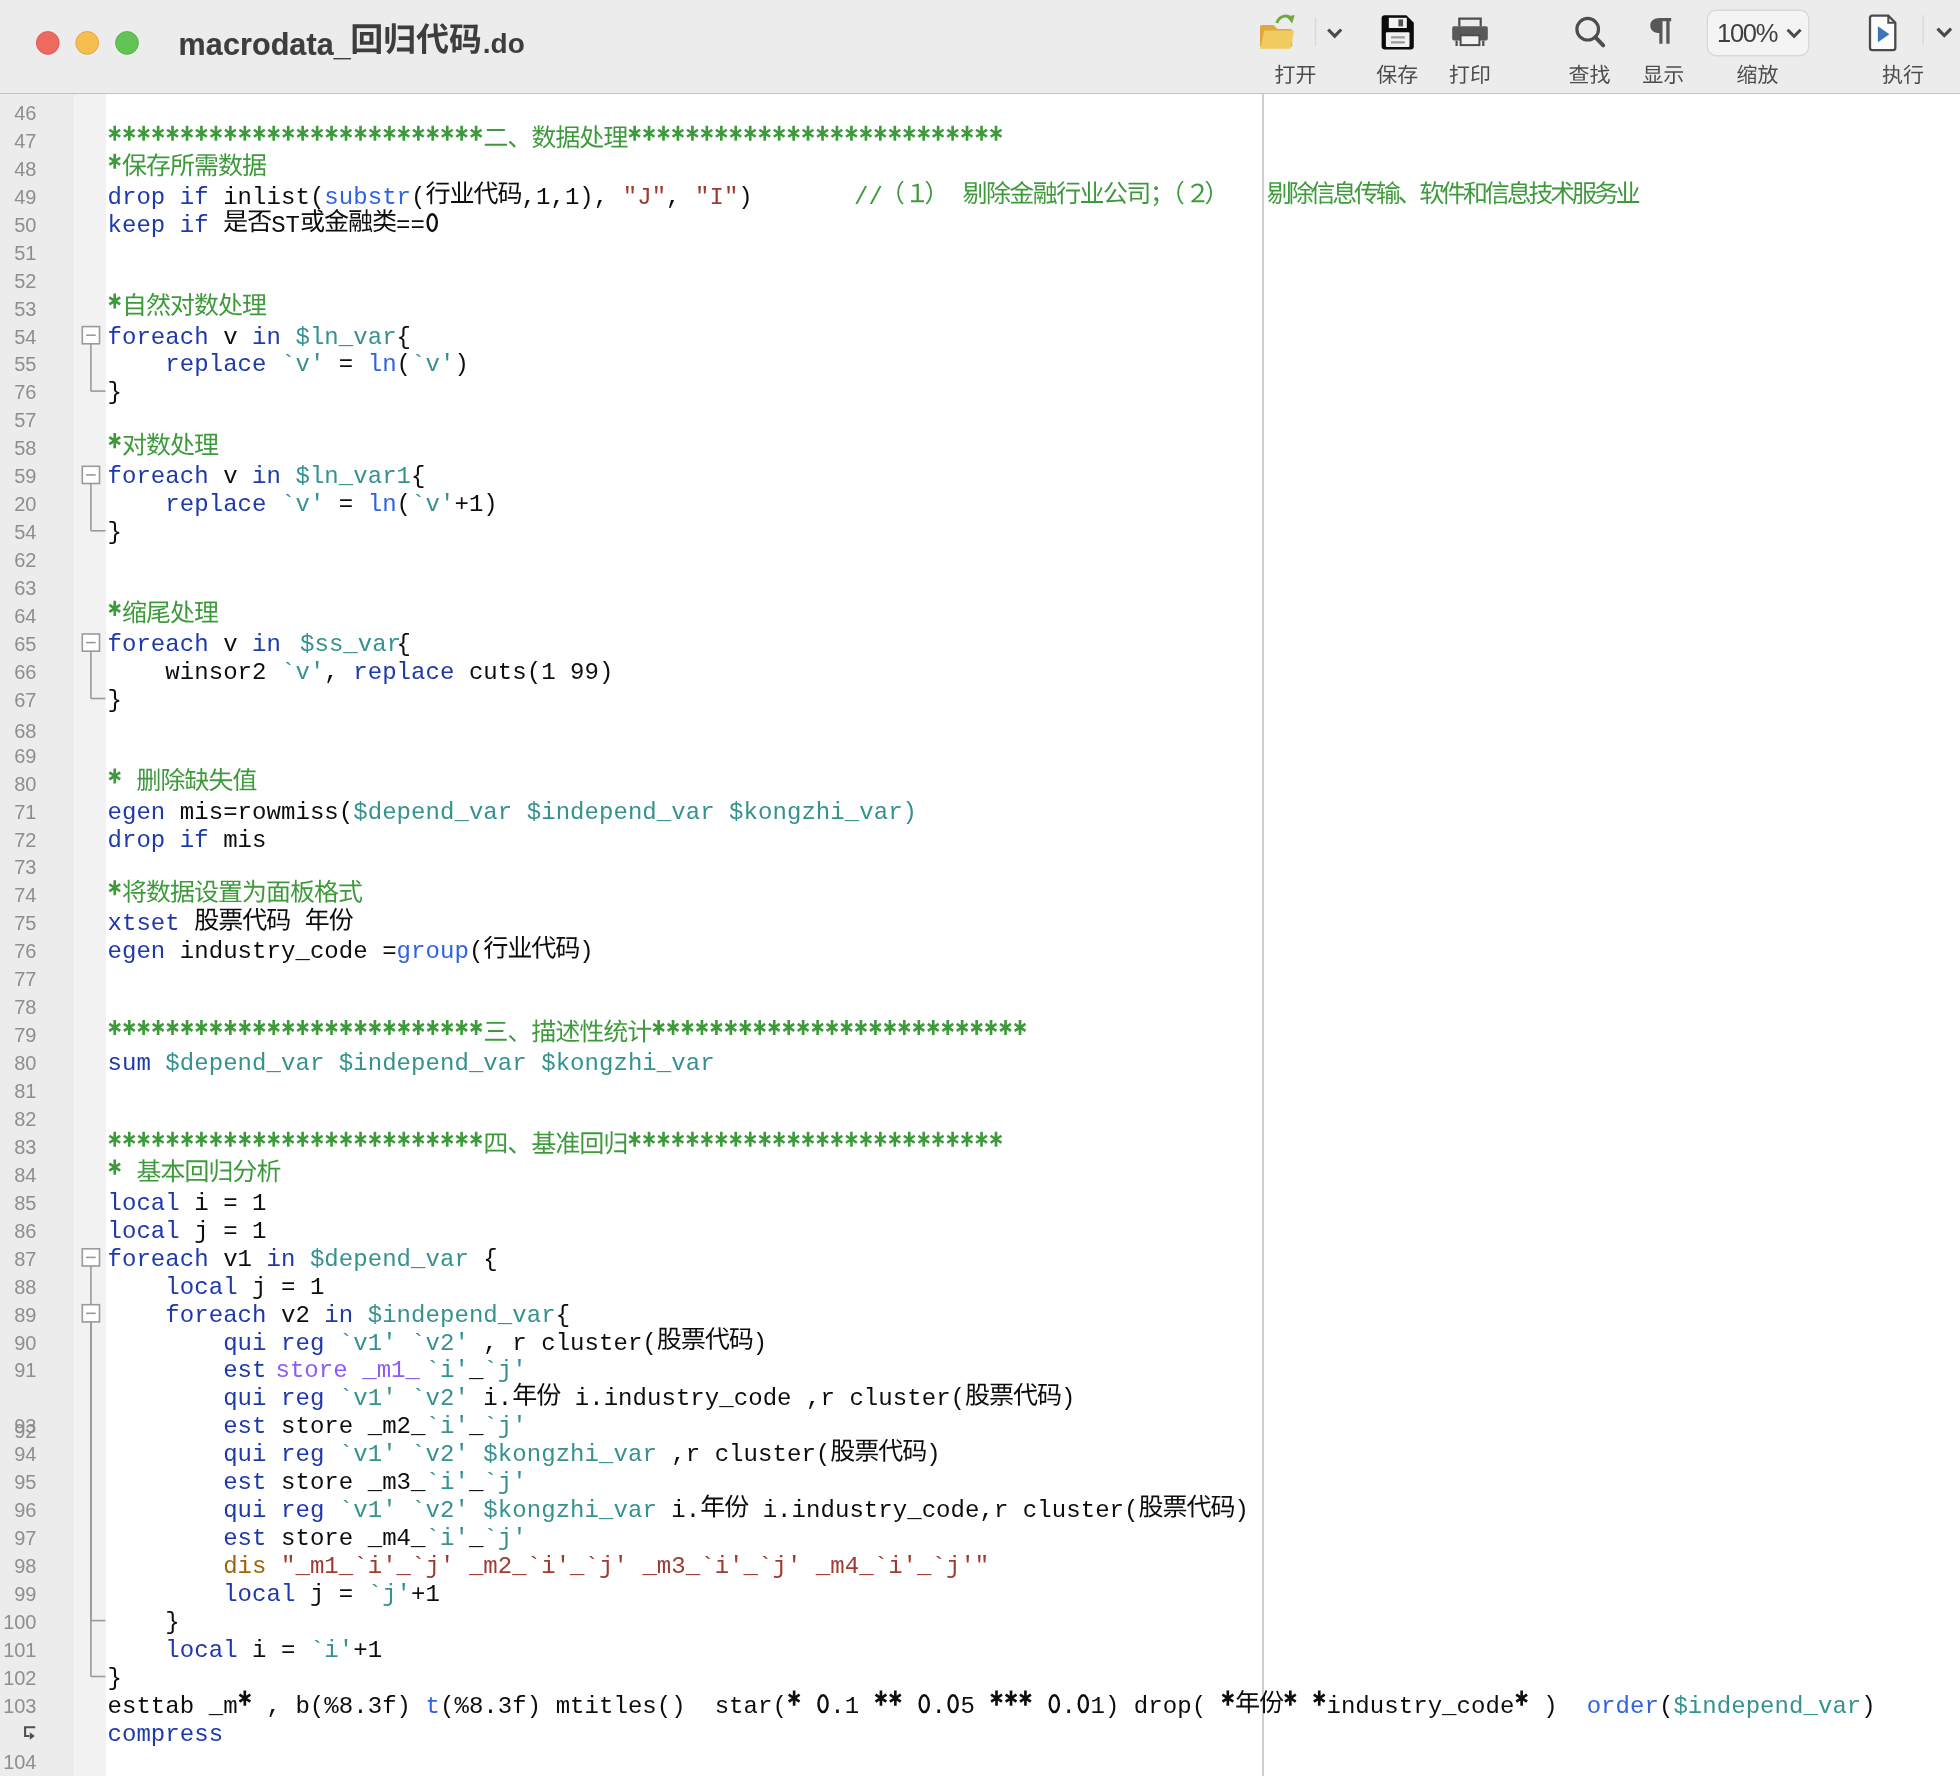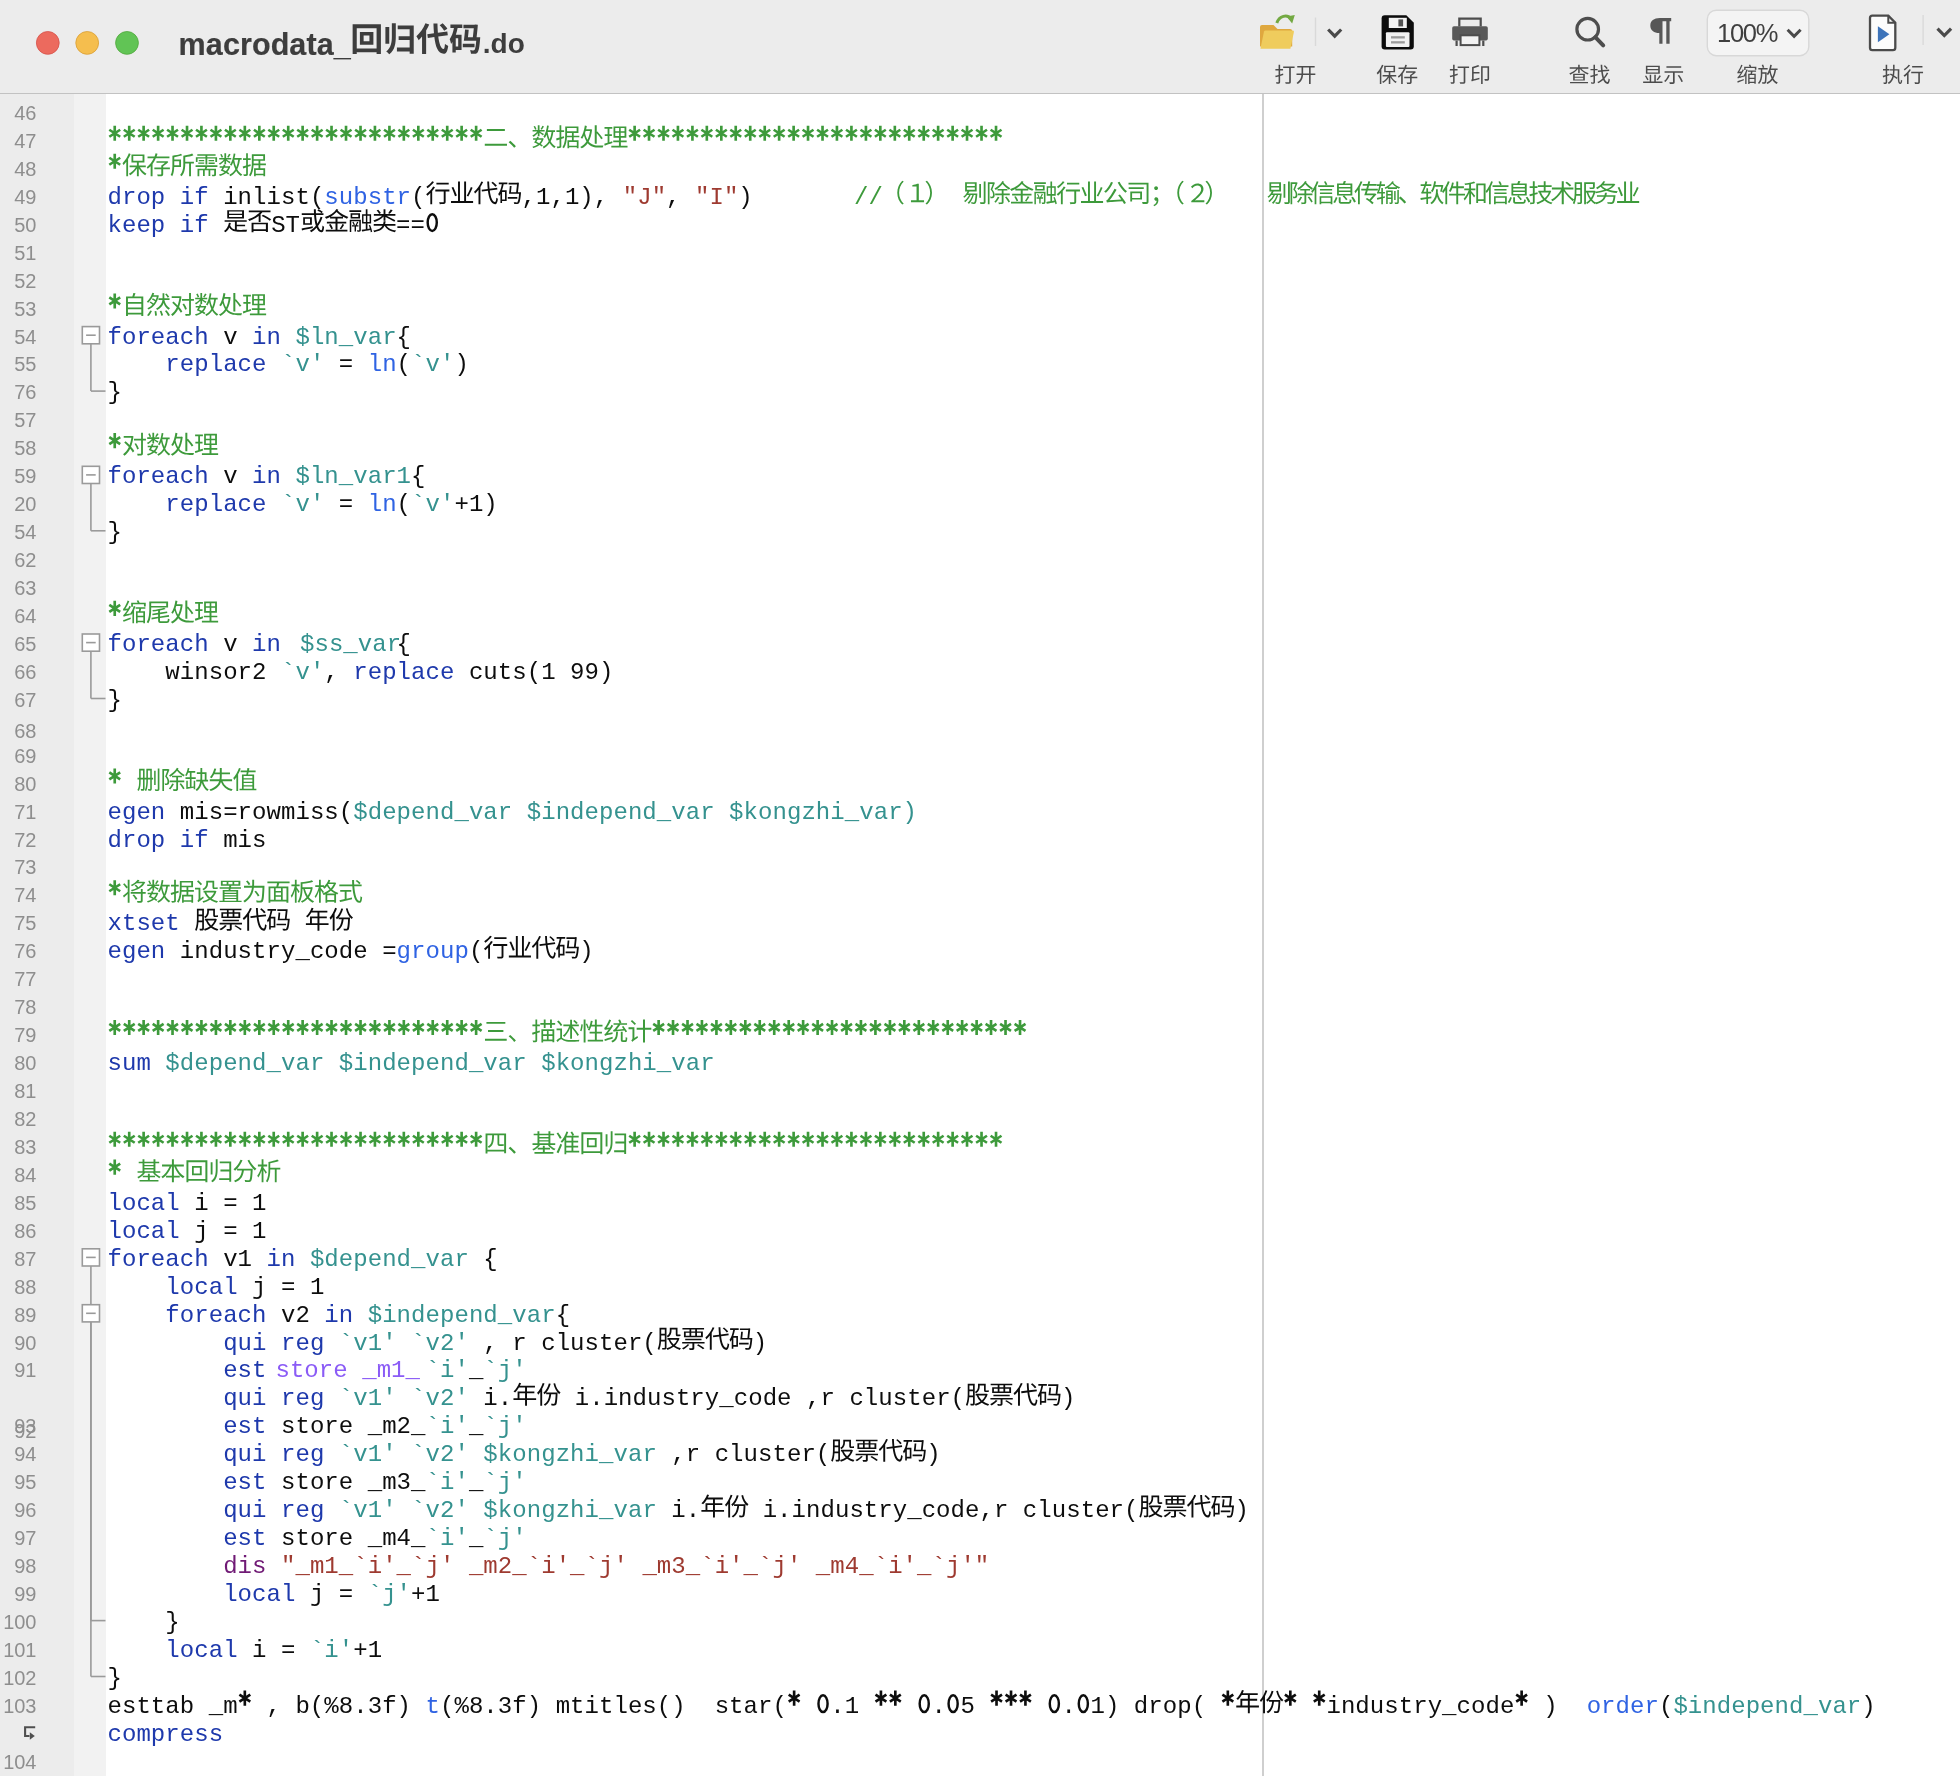--- a/index.html
+++ b/index.html
@@ -808,21 +808,21 @@
 <span class="m" style="left:656.83px;top:1497.17px;color:#0d0d0d"> i.</span>
 <span class="m" style="left:748.20px;top:1497.17px;color:#0d0d0d"> i.industry_code,r cluster(</span>
 <span class="m" style="left:1234.51px;top:1497.17px;color:#0d0d0d">)</span>
 <span class="m" style="left:107.50px;top:1525.11px;color:#0d0d0d">        </span>
 <span class="m" style="left:223.15px;top:1525.11px;color:#1e39ac">est</span>
 <span class="m" style="left:266.52px;top:1525.11px;color:#0d0d0d"> store _m4_</span>
 <span class="m" style="left:425.53px;top:1525.11px;color:#35928f">`i'</span>
 <span class="m" style="left:468.90px;top:1525.11px;color:#0d0d0d">_</span>
 <span class="m" style="left:483.36px;top:1525.11px;color:#35928f">`j'</span>
 <span class="m" style="left:107.50px;top:1553.06px;color:#0d0d0d">        </span>
-<span class="m" style="left:223.15px;top:1553.06px;color:#701a75">dis</span>
+<span class="m" style="left:223.15px;top:1553.06px;color:#a16207">dis</span>
 <span class="m" style="left:266.52px;top:1553.06px;color:#0d0d0d"> </span>
 <span class="m" style="left:280.97px;top:1553.06px;color:#9e3a30">"_m1_`i'_`j' _m2_`i'_`j' _m3_`i'_`j' _m4_`i'_`j'"</span>
 <span class="m" style="left:107.50px;top:1581.00px;color:#0d0d0d">        </span>
 <span class="m" style="left:223.15px;top:1581.00px;color:#1e39ac">local</span>
 <span class="m" style="left:295.43px;top:1581.00px;color:#0d0d0d"> j = </span>
 <span class="m" style="left:367.71px;top:1581.00px;color:#35928f">`j'</span>
 <span class="m" style="left:411.08px;top:1581.00px;color:#0d0d0d">+1</span>
 <span class="m" style="left:107.50px;top:1608.95px;color:#0d0d0d">    }</span>
 <span class="m" style="left:107.50px;top:1636.89px;color:#0d0d0d">    </span>
 <span class="m" style="left:165.32px;top:1636.89px;color:#1e39ac">local</span>

